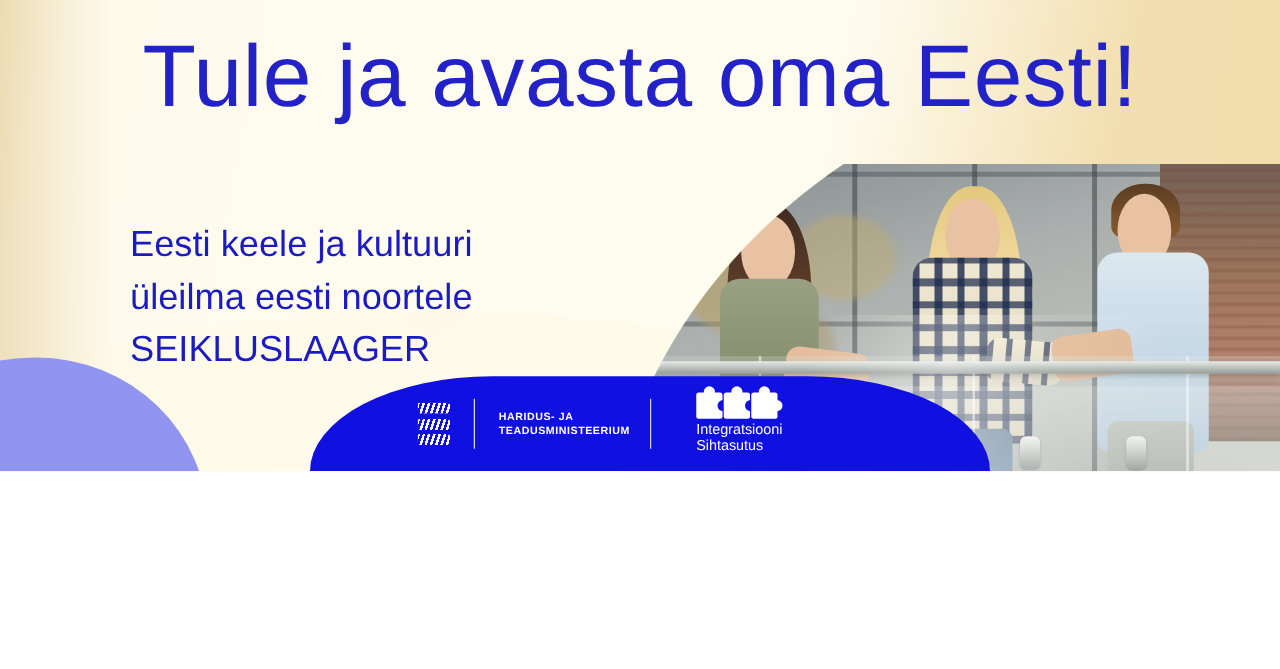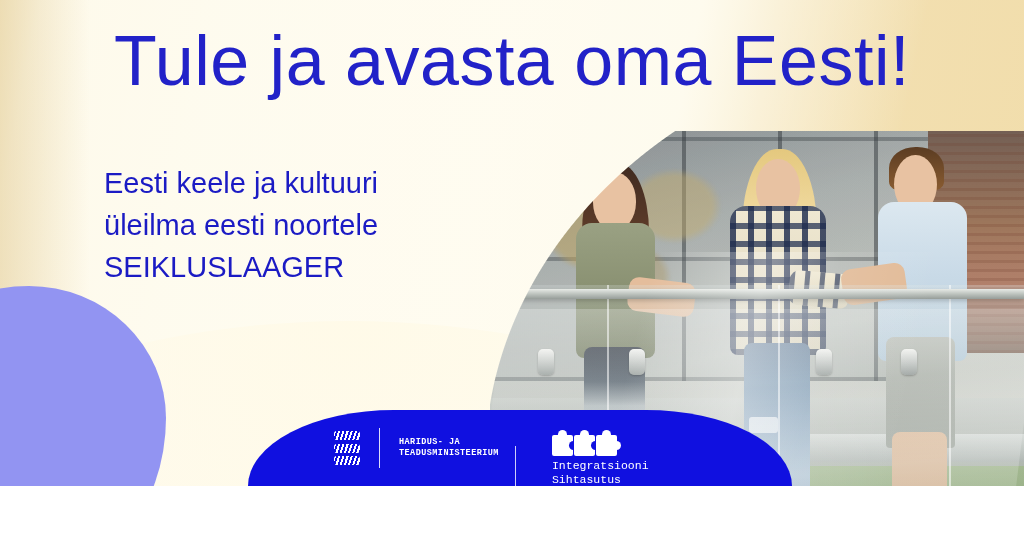--- a/index.html
+++ b/index.html
@@ -4,21 +4,21 @@
 <title>Tule ja avasta oma Eesti!</title>
 <style>
   html, body {
     margin: 0;
     padding: 0;
     background: #ffffff;
   }
   #poster {
     position: relative;
     width: 1024px;
-    height: 486px;
+    height: 377px;
     overflow: hidden;
     font-family: "Liberation Sans", sans-serif;
     background: #f6e3b4;
   }
 
   
   .bg-base {
     position: absolute;
     inset: 0;
     background:
@@ -273,21 +273,21 @@
     font-weight: 300;
     letter-spacing: .5px;
     font-stretch: semi-condensed;
     white-space: nowrap;
   }
 
   
   .copy {
     position: absolute;
     left: 104px;
-    top: 162px;
+    top: 175px;
     color: #1b1bc4;
     font-size: 29px;
     line-height: 42px;
     font-weight: 400;
   }
   .copy div { white-space: nowrap; }
 
   
   .reg-row {
     position: absolute;
@@ -335,23 +335,22 @@
   .footer {
     position: absolute;
     left: 248px;
     bottom: 0;
     width: 544px;
     height: 76px;
     background: #1010e0;
     border-top-left-radius: 150px 78px;
     border-top-right-radius: 150px 78px;
     display: flex;
-    align-items: flex-end;
+    align-items: center;
     overflow: hidden;
-    font-family: Liberation Mono, monospace;
   }
   .logo-group {
     display: flex;
     align-items: center;
     height: 100%;
   }
   .logo-block {
     display: flex;
     align-items: center;
     gap: 9px;

